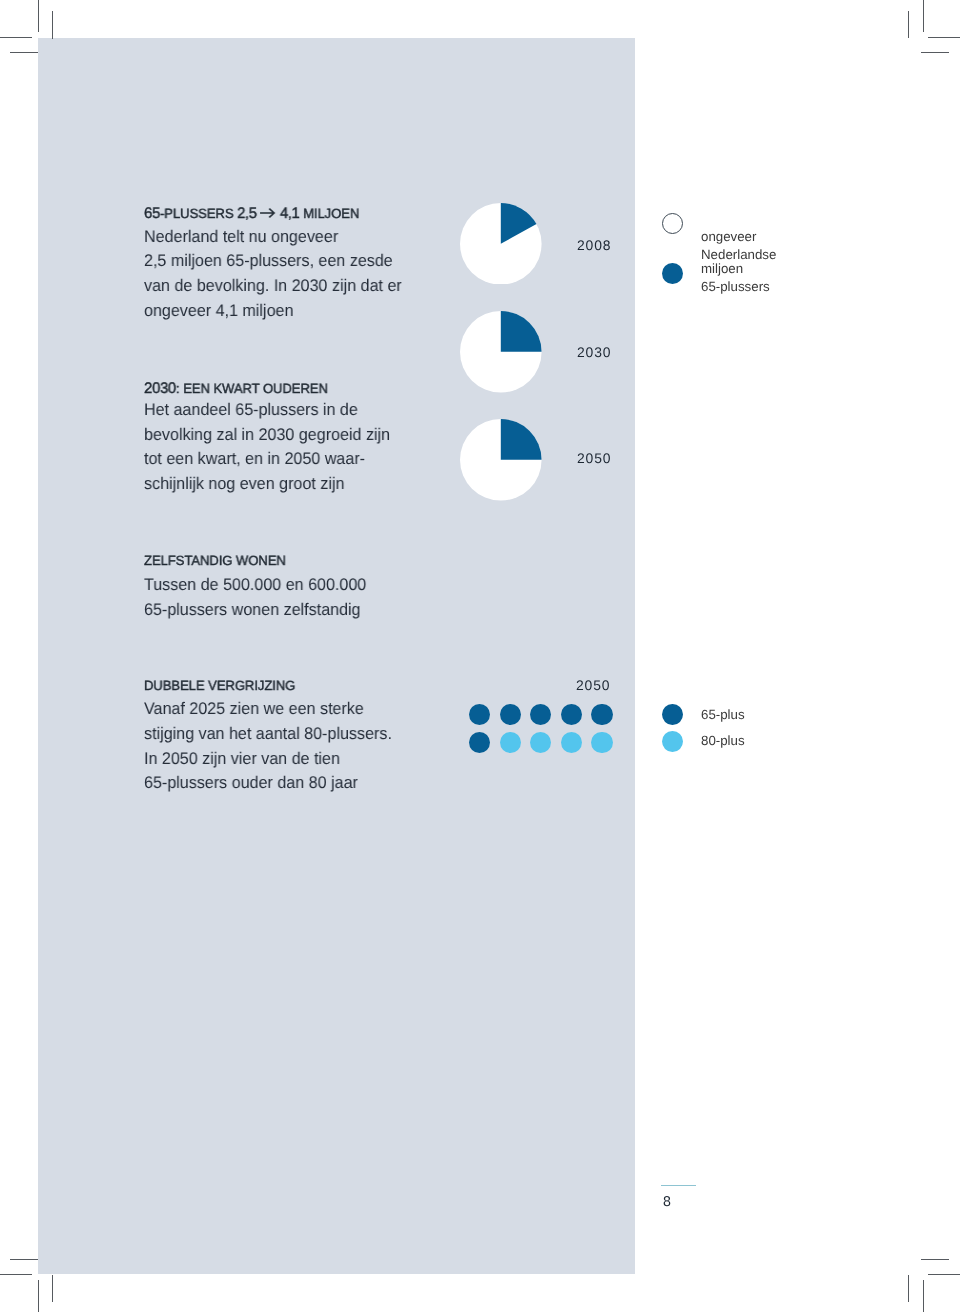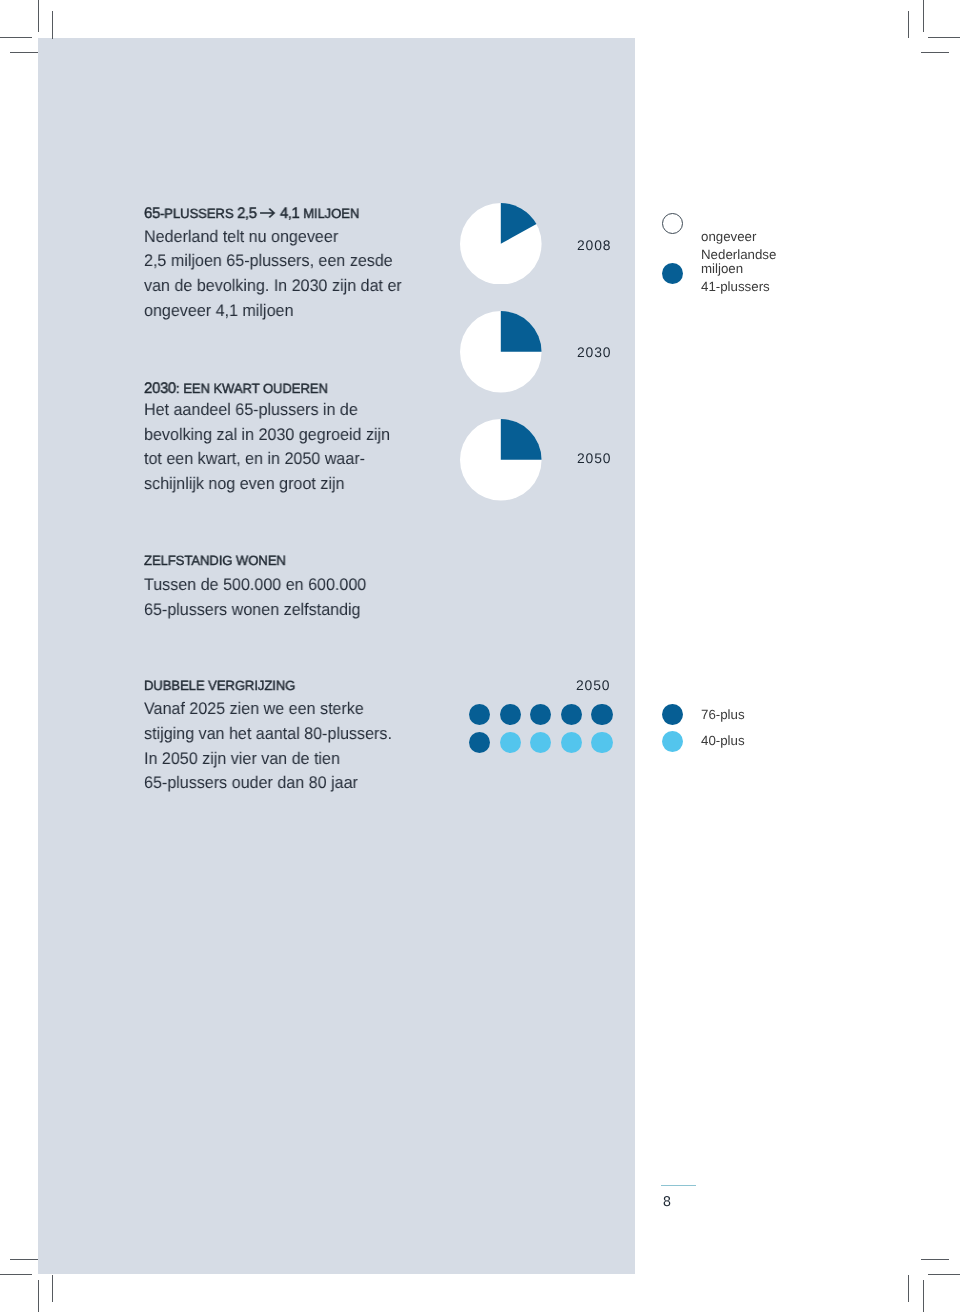--- a/index.html
+++ b/index.html
@@ -105,37 +105,37 @@
 
   <div class="yearlabel" style="left:576.8px;top:238.6px;">2008</div>
   <div class="yearlabel" style="left:576.8px;top:345.6px;">2030</div>
   <div class="yearlabel" style="left:576.8px;top:451.8px;">2050</div>
 
   <div class="legendcircle" style="left:661.9px;top:212.7px;width:21.2px;height:21.2px;border:1.8px solid #3e4a55;background:#fff;"></div>
   <div class="ltext" style="left:700.9px;top:211.5px;margin-top:36px;">Nederlandse</div>
   <div class="ltext" style="left:700.9px;top:229.8px;">ongeveer</div>
   <div class="legendcircle" style="left:661.9px;top:263.2px;width:20.9px;height:20.9px;background:#065e94;"></div>
   <div class="ltext" style="left:700.9px;top:261.9px;">miljoen</div>
-  <div class="ltext" style="left:700.9px;top:280.2px;">41-plussers</div>
+  <div class="ltext" style="left:700.9px;top:280.2px;">65-plussers</div>
 
   <div class="yearlabel" style="left:575.5px;top:679.1px;">2050</div>
   <div id="dotgrid" style="position:absolute;left:469.2px;top:703.7px;">
       <div class="dot" style="left: 0px; top: 0px; width: 21.2px; height: 21.2px; background: rgb(6, 94, 148);"></div>
       <div class="dot" style="left: 30.55px; top: 0px; width: 21.2px; height: 21.2px; background: rgb(6, 94, 148);"></div>
       <div class="dot" style="left: 61.1px; top: 0px; width: 21.2px; height: 21.2px; background: rgb(6, 94, 148);"></div>
       <div class="dot" style="left: 91.65px; top: 0px; width: 21.2px; height: 21.2px; background: rgb(6, 94, 148);"></div>
       <div class="dot" style="left: 122.2px; top: 0px; width: 21.2px; height: 21.2px; background: rgb(6, 94, 148);"></div>
       <div class="dot" style="left: 0px; top: 27.85px; width: 21.2px; height: 21.2px; background: rgb(6, 94, 148);"></div>
       <div class="dot" style="left: 30.55px; top: 27.85px; width: 21.2px; height: 21.2px; background: rgb(83, 197, 237);"></div>
       <div class="dot" style="left: 61.1px; top: 27.85px; width: 21.2px; height: 21.2px; background: rgb(83, 197, 237);"></div>
       <div class="dot" style="left: 91.65px; top: 27.85px; width: 21.2px; height: 21.2px; background: rgb(83, 197, 237);"></div>
       <div class="dot" style="left: 122.2px; top: 27.85px; width: 21.2px; height: 21.2px; background: rgb(83, 197, 237);"></div>
     </div>
 
   <div class="legendcircle" style="left:661.8px;top:703.9px;width:20.8px;height:20.8px;background:#065e94;"></div>
-  <div class="ltext" style="left:700.6px;top:707.8px;">76-plus</div>
+  <div class="ltext" style="left:700.6px;top:707.8px;">65-plus</div>
   <div class="legendcircle" style="left:661.8px;top:731px;width:20.8px;height:20.8px;background:#53c5ed;"></div>
-  <div class="ltext" style="left:700.6px;top:734.3px;">40-plus</div>
+  <div class="ltext" style="left:700.6px;top:734.3px;">80-plus</div>
 
   <div class="pagerule" style="left:660.9px;top:1184.6px;width:34.9px;"></div>
   <div class="pagenum" style="left:663.2px;top:1195.1px;">8</div>
 
 </div>
 
 </body></html>

